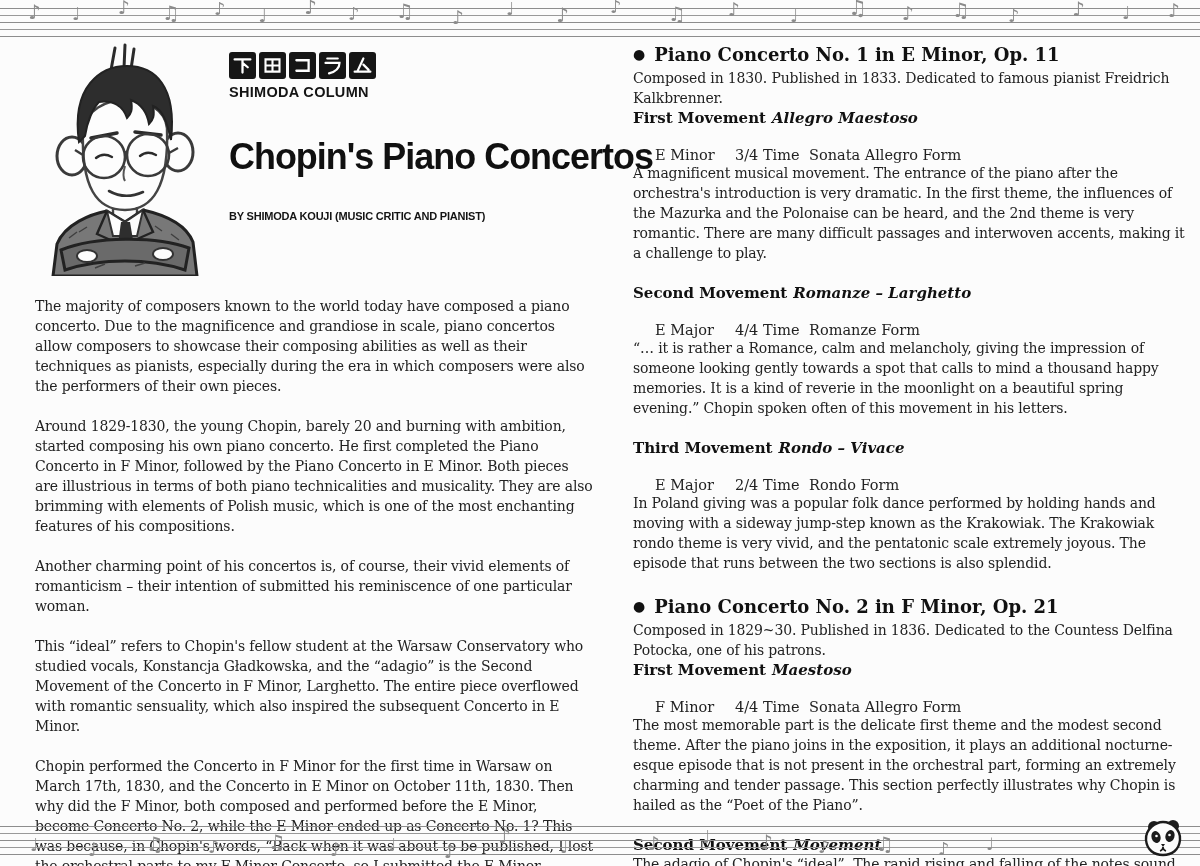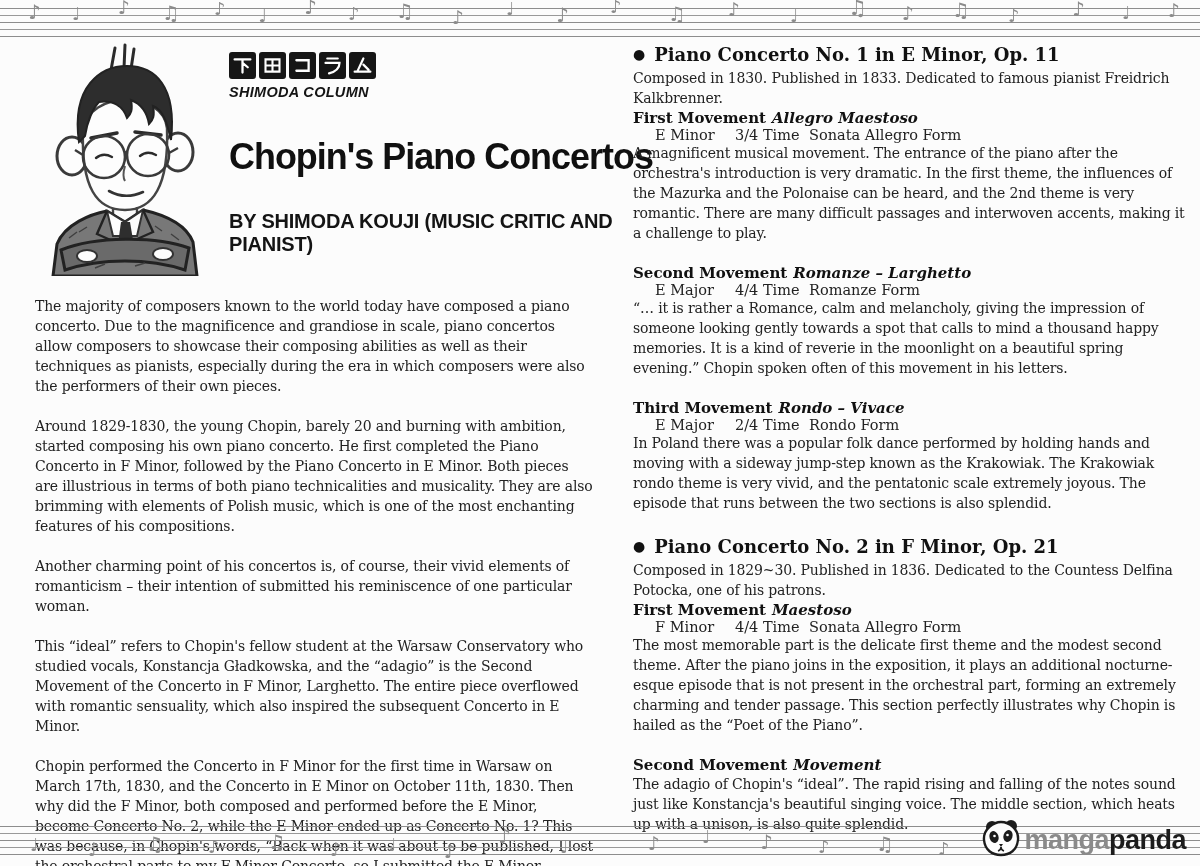--- a/index.html
+++ b/index.html
@@ -24,47 +24,47 @@
   .portrait-box { width:180px; flex:0 0 180px; }
   .header-text { padding-top:14px; padding-left:14px; }
   .badge-row { display:flex; gap:3px; }
   .badge-sq {
     width:27px; height:27px; background:#161616; border-radius:3px;
     display:flex; align-items:center; justify-content:center;
   }
   .badge-sq svg { display:block; }
   .badge-subtitle {
     font-family:"Liberation Sans", sans-serif; font-weight:700;
-    font-size:14.5px; letter-spacing:.3px; color:#141414; margin-top:5px;font-style:italic;
+    font-size:14.5px; letter-spacing:.3px; color:#141414; margin-top:5px;
   }
   .page-title {
     font-family:"Liberation Sans", sans-serif; font-weight:700;
     font-size:37px; letter-spacing:-1px; color:#101010; margin-top:36px;
     white-space:nowrap; transform:scaleX(.97); transform-origin:left;
   }
   .byline {
     font-family:"Liberation Sans", sans-serif; font-weight:700;
-    font-size:20px; letter-spacing:-.2px; color:#141414; margin-top:32px;
+    font-size:11px; letter-spacing:-.2px; color:#141414; margin-top:32px;
   }
   
   .body-text { margin-top:16px; }
   .body-text p, .sec-text, .sec-intro {
     font-size:14px; line-height:20px; letter-spacing:-.15px; color:#222;
   }
   .body-text p { margin-bottom:20px; }
   
   .sec-head { font-size:18px; font-weight:700; color:#111; margin-bottom:3px; white-space:nowrap; }
   .sec-head .bullet { font-size:14px; vertical-align:2px; margin-right:9px; font-family:"DejaVu Sans",sans-serif; }
   .sec-intro { margin-bottom:1px; }
   .movement { margin-top:0; }
   .mv-head { font-size:15px; font-weight:700; color:#111; margin-top:0; }
   .mv-head .mv-name { font-style:italic; margin-left:6px; }
   .ktf { padding-left:22px; font-size:14.5px; color:#222; }
   .ktf .key  { display:inline-block; min-width:80px; }
-  .ktf .time { display:inline-block; min-width:74px; }
+  .ktf .time { display:inline-block; min-width:74px;margin-top:20px; }
   .mv-gap { height:21px; }
   .sec-gap { height:23px; }
   
   .watermark {
     position:absolute; right:14px; bottom:4px; display:flex; align-items:center;
     z-index:5;
   }
   .wm-text { font-family:"Liberation Sans", sans-serif; font-weight:700; font-size:27px; letter-spacing:-.5px; }
   .wm-gray { color:#8a8a8a; }
   .wm-black { color:#1c1c1c; }
@@ -189,21 +189,21 @@
         <div class="movement">
           <h3 class="mv-head"><span>Second Movement</span><span class="mv-name">Romanze – Larghetto</span></h3>
           <div class="ktf"><span class="key">E Major</span><span class="time">4/4 Time</span><span class="form">Romanze Form</span></div>
           <p class="sec-text">“… it is rather a Romance, calm and melancholy, giving the impression of someone looking gently towards a spot that calls to mind a thousand happy memories. It is a kind of reverie in the moonlight on a beautiful spring evening.” Chopin spoken often of this movement in his letters.</p>
         </div>
         <div class="mv-gap"></div>
 
         <div class="movement">
           <h3 class="mv-head"><span>Third Movement</span><span class="mv-name">Rondo – Vivace</span></h3>
           <div class="ktf"><span class="key">E Major</span><span class="time">2/4 Time</span><span class="form">Rondo Form</span></div>
-          <p class="sec-text">In Poland there was a popular folk dance performed by holding hands and moving with a sideway jump-step known as the Krakowiak. The Krakowiak rondo theme is very vivid, and the pentatonic scale extremely joyous. The episode that runs between the two sections is also splendid.</p>
+          <p class="sec-text">In Poland giving was a popular folk dance performed by holding hands and moving with a sideway jump-step known as the Krakowiak. The Krakowiak rondo theme is very vivid, and the pentatonic scale extremely joyous. The episode that runs between the two sections is also splendid.</p>
         </div>
       </div>
 
       <div class="sec-gap"></div>
 
       <div class="section">
         <h2 class="sec-head"><span class="bullet">●</span><span>Piano Concerto No. 2 in F Minor, Op. 21</span></h2>
         <p class="sec-intro">Composed in 1829~30. Published in 1836. Dedicated to the Countess Delfina Potocka, one of his patrons.</p>
 
         <div class="movement">
@@ -240,16 +240,15 @@
         <circle cx="31" cy="8" r="6" fill="#1c1c1c"></circle>
         <path d="M4 22 C3 11 14 4 21 4 C29 4 39 11 38 22 C37 32 30 37 21 37 C12 37 5 32 4 22 Z" fill="#fdfdfd" stroke="#1c1c1c" stroke-width="2.4"></path>
         <ellipse cx="14" cy="19" rx="4.5" ry="6" fill="#1c1c1c" transform="rotate(-18 14 19)"></ellipse>
         <ellipse cx="28" cy="18" rx="4.5" ry="6" fill="#1c1c1c" transform="rotate(18 28 18)"></ellipse>
         <circle cx="14.5" cy="18" r="1.3" fill="#fff"></circle>
         <circle cx="27.5" cy="17" r="1.3" fill="#fff"></circle>
         <path d="M19 26 L23 26 L21 29 Z" fill="#1c1c1c"></path>
         <path d="M21 29 Q21 32 18 33 M21 29 Q21 32 24 33" stroke="#1c1c1c" stroke-width="1.6" fill="none"></path>
       </svg>
     </span>
-    <span class="wm-text"><span class="wm-gray">manga</span><span class="wm-black">panda</span></span>
   </div>
 
 </div>
 
 </body></html>

